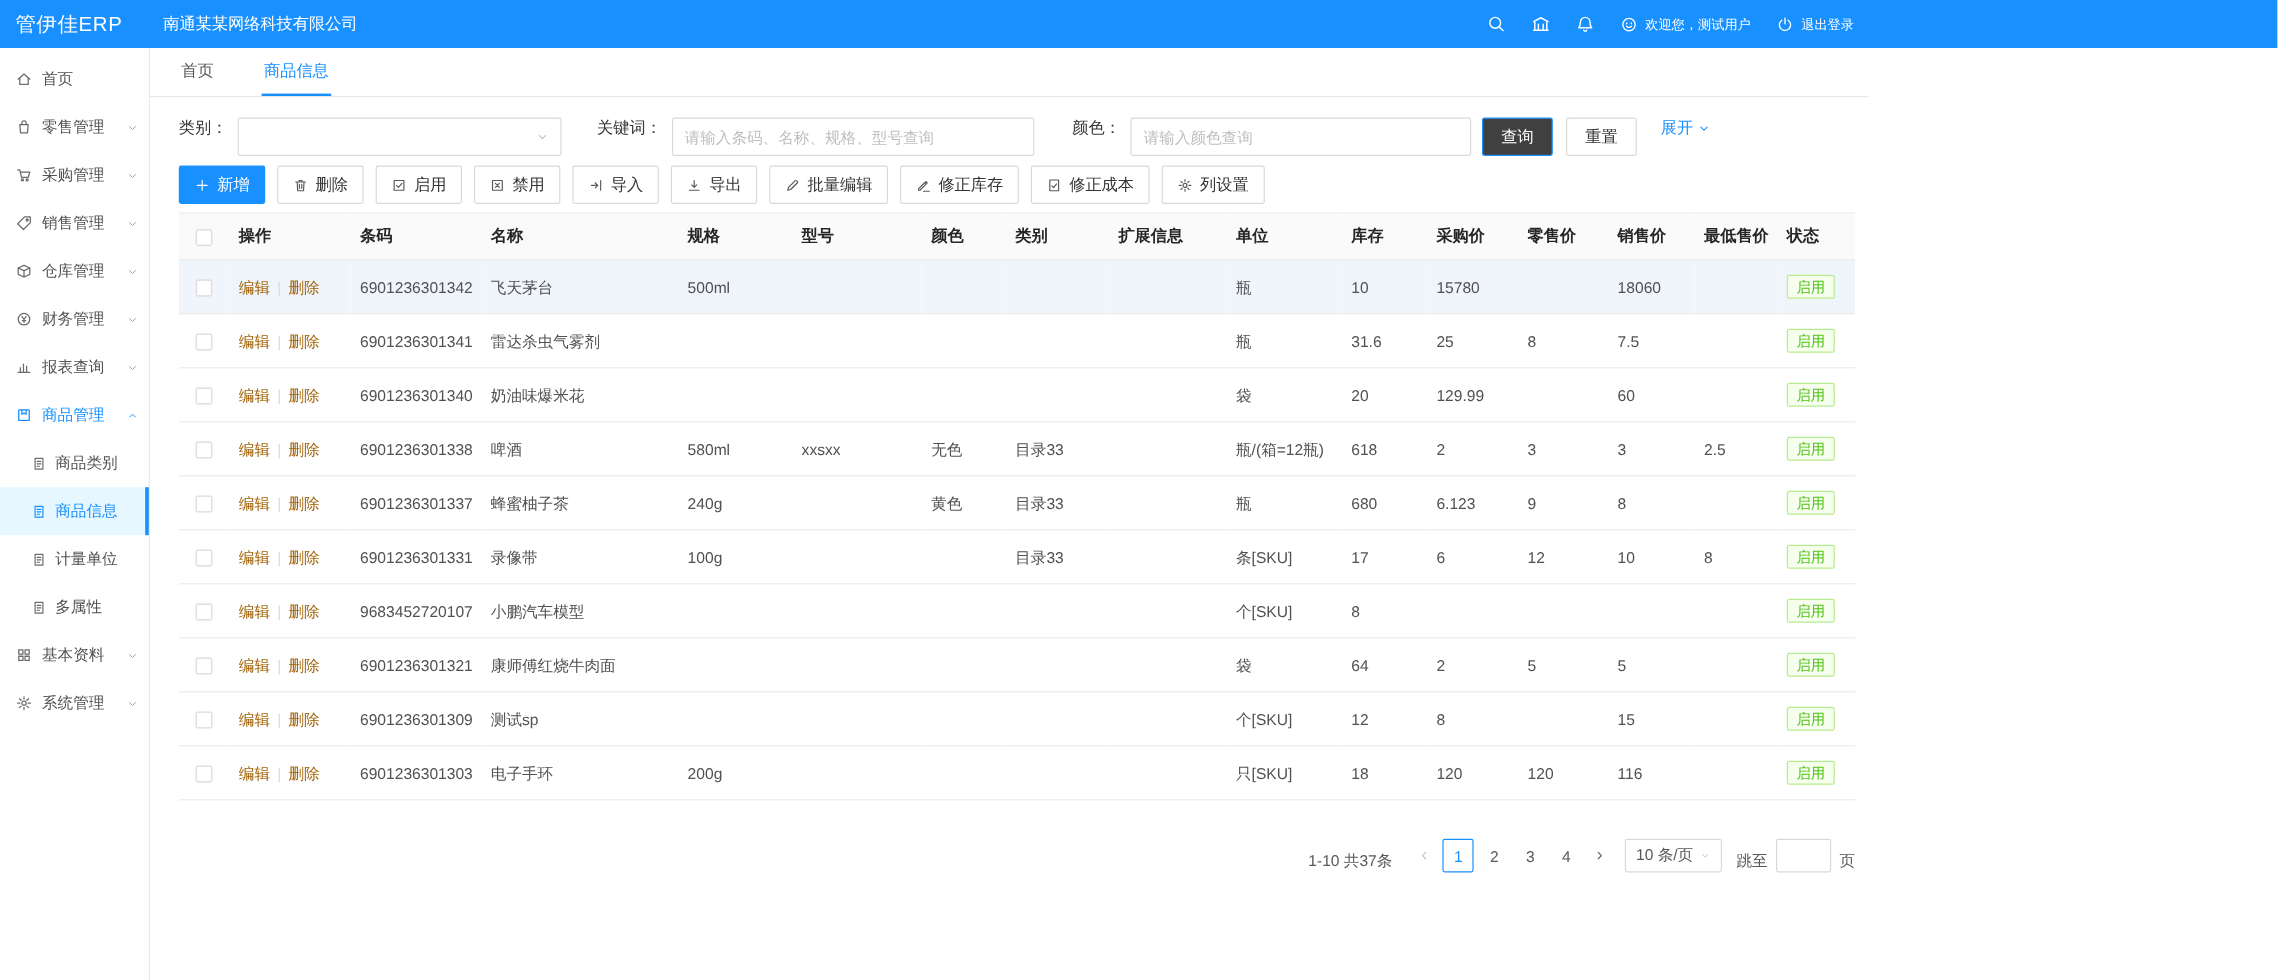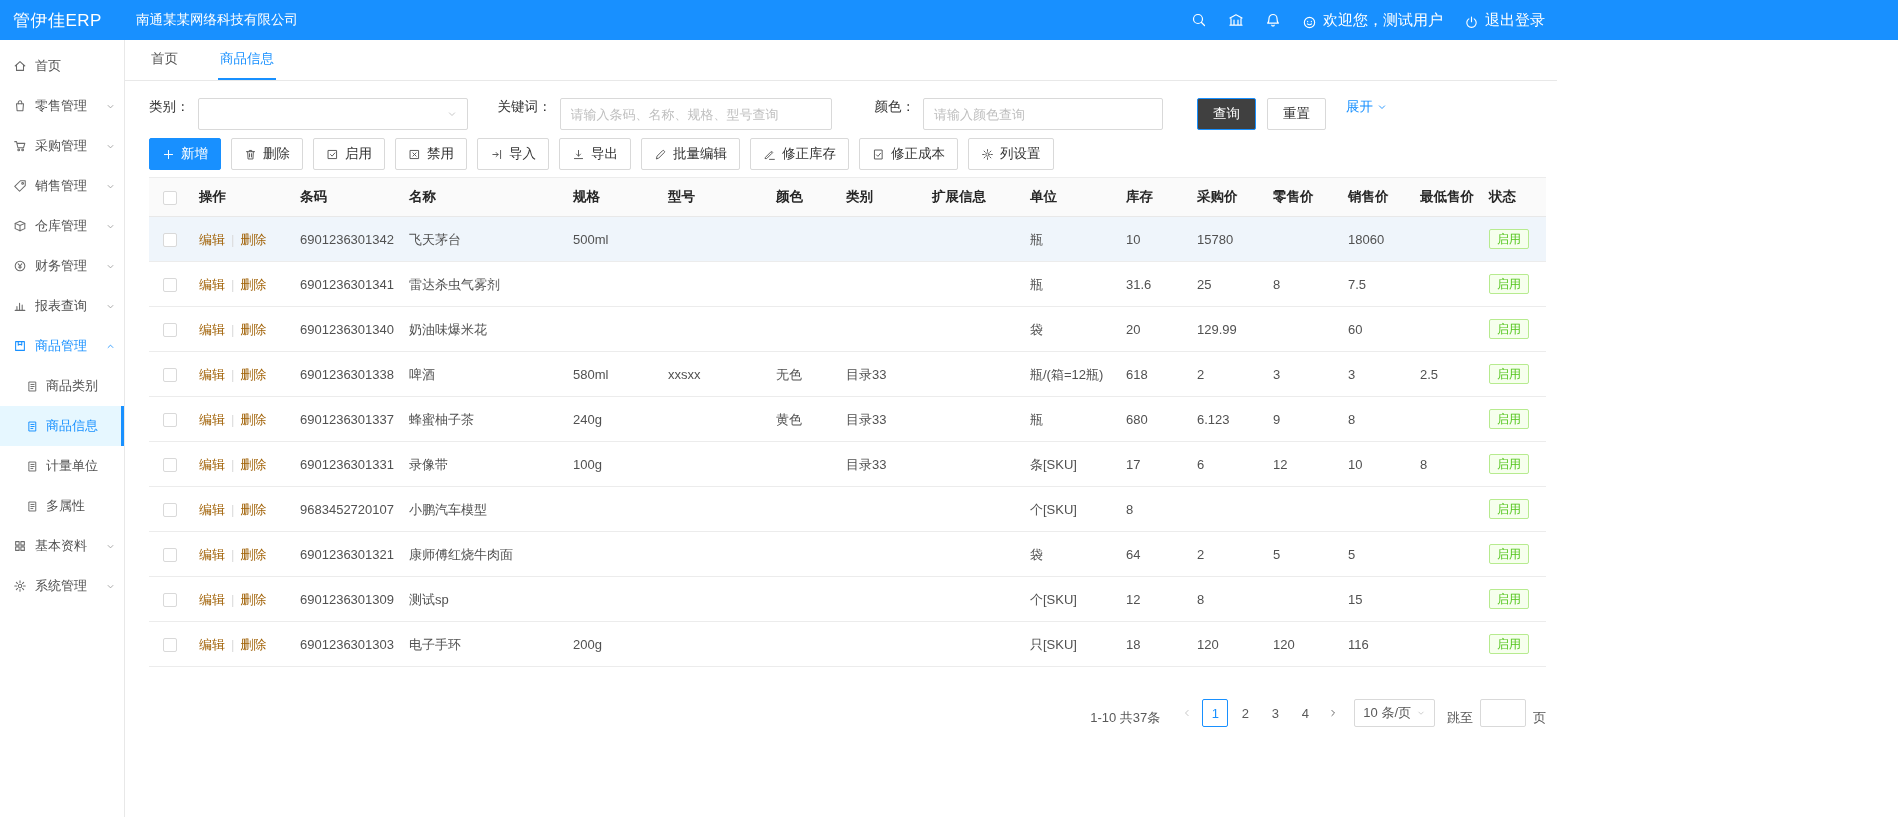--- a/index.html
+++ b/index.html
@@ -9,21 +9,21 @@
   .icon{display:inline-flex;align-items:center;justify-content:center;flex:0 0 auto}
   .icon svg{display:block}
 
   
   .topbar{height:40px;background:#1890ff;color:#fff}
   .topbar-inner{width:1557px;height:100%;display:flex;align-items:center}
   .logo{width:124px;padding-left:13px;font-size:17px;font-weight:normal;letter-spacing:.5px;cursor:pointer;white-space:nowrap}
   .company{margin-left:12px;font-size:13.5px;white-space:nowrap}
   .topbar-right{margin-left:auto;display:flex;align-items:center;gap:21px;padding-right:12px}
   .tb-icon{cursor:pointer;color:#fff}
-  .tb-user,.tb-logout{display:flex;align-items:flex-end;gap:6px;font-size:15px;cursor:pointer;white-space:nowrap}
+  .tb-user,.tb-logout{display:flex;align-items:center;gap:6px;font-size:11px;cursor:pointer;white-space:nowrap}
 
   
   .layout{display:flex;height:777px}
   .sidebar{width:125px;border-right:1px solid #e8e8e8;background:#fff;padding-top:6px;flex:0 0 auto}
   .side-item{height:40px;display:flex;align-items:center;gap:8px;padding:0 8px 0 13px;color:#515151;cursor:pointer;white-space:nowrap}
   .side-item .icon{color:#6b6b6b}
   .side-item .chev{margin-left:auto;color:#999}
   .side-item.active-parent,.side-item.active-parent .icon,.side-item.active-parent .chev{color:#1890ff}
   .sub-item{height:40px;display:flex;align-items:center;gap:7px;padding-left:26px;color:#515151;cursor:pointer;white-space:nowrap}
   .sub-item .icon{color:#6b6b6b}
@@ -36,22 +36,22 @@
   .tab.active{color:#1890ff;border-bottom-color:#1890ff}
 
   .content{padding:17px 24px 0 24px}
 
   
   .filters{display:flex;align-items:flex-start;margin-bottom:8px}
   .flabel{font-size:13.5px;color:#333;margin-right:8px;white-space:nowrap}
   .select{width:270px;height:32px;border:1px solid #d9d9d9;border-radius:2px;background:#fff;display:flex;align-items:center;justify-content:flex-end;padding-right:9px;color:#bfbfbf;cursor:pointer;margin-right:30px}
   .finput{height:32px;border:1px solid #d9d9d9;border-radius:2px;padding:0 10px;font-size:13px;color:#333;font-family:inherit}
   .finput::placeholder{color:#bfbfbf}
-  .kw{width:272px;margin-right:43px}
-  .colorin{width:240px;margin-right:34px}
+  .kw{width:302px;margin-right:32px}
+  .colorin{width:284px;margin-right:9px}
   .btn{height:32px;padding:0 15px;border:1px solid #d9d9d9;background:#fff;border-radius:2px;font-size:13.5px;color:#333;cursor:pointer;font-family:inherit}
   .btn.primary{background:#404040;border-color:#1890ff;color:#fff}
   .btn + .btn{margin-left:11px}
   .expand{color:#1890ff;margin-left:20px;display:inline-flex;align-items:center;gap:3px;font-size:13.5px;cursor:pointer}
 
   
   .toolbar{display:flex;gap:10px;margin-bottom:7px}
   .tbtn{height:32px;display:inline-flex;align-items:center;gap:6px;padding:0 12px;border:1px solid #d9d9d9;background:#fff;border-radius:2px;font-size:13.5px;color:#333;cursor:pointer;white-space:nowrap;font-family:inherit}
   .tbtn .icon{color:#595959}
   .tbtn.primary{background:#1890ff;color:#fff;border-color:#1890ff}

